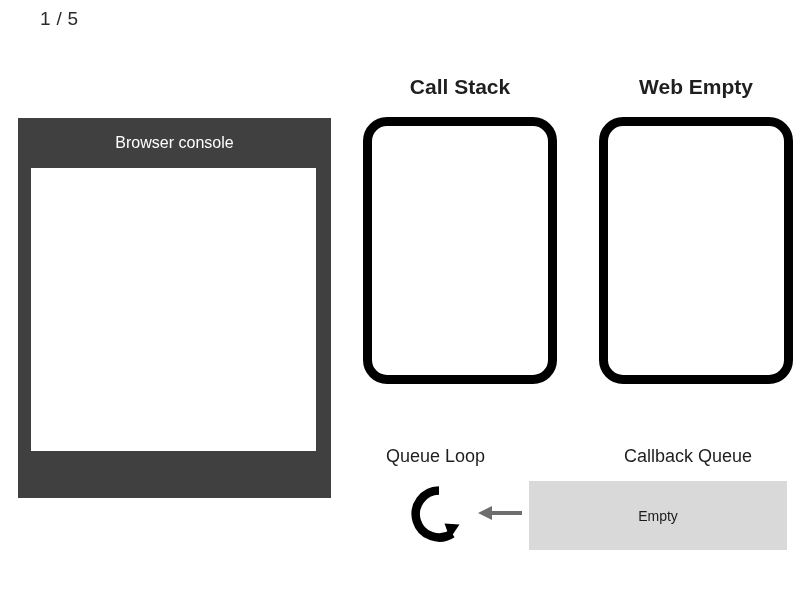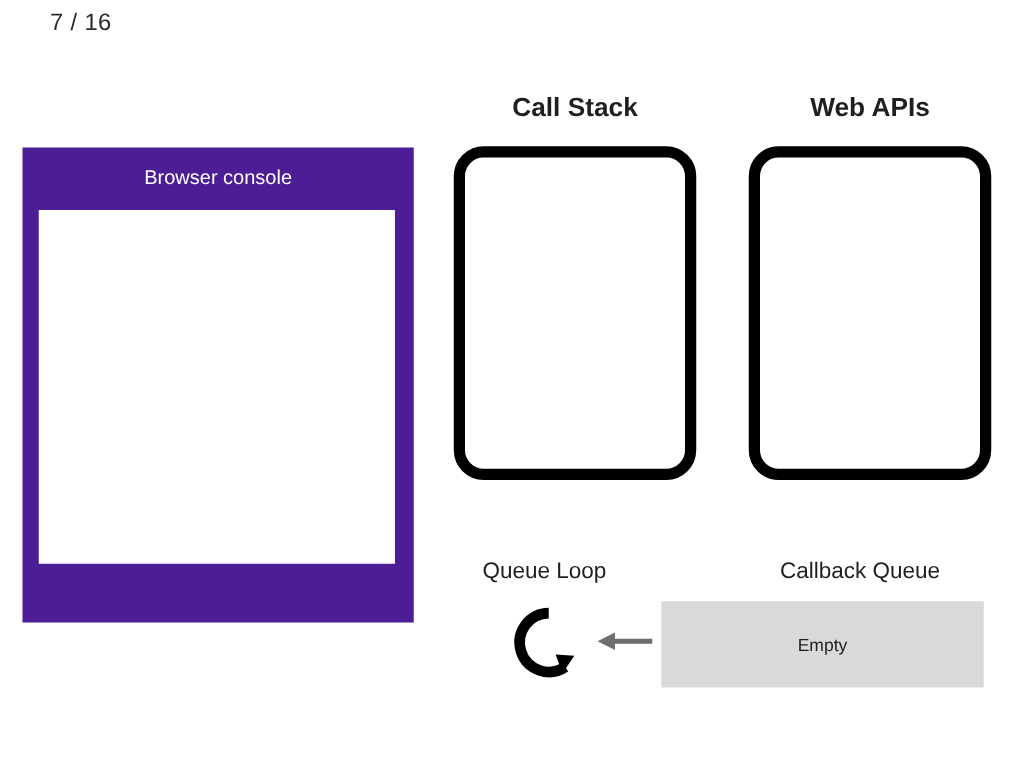--- a/index.html
+++ b/index.html
@@ -30,21 +30,21 @@
     white-space: nowrap;
   }
 
   
   .console-frame {
     position: absolute;
     left: 18px;
     top: 118px;
     width: 313px;
     height: 380px;
-    background: #4c1d95;
+    background: #404040;
     box-sizing: border-box;
   }
   .console-title {
     position: absolute;
     left: 0;
     top: 0;
     width: 100%;
     height: 50px;
     line-height: 50px;
     text-align: center;
@@ -154,35 +154,35 @@
     font-size: 14px;
     color: #1d1d1d;
     white-space: nowrap;
   }
 </style>
 </head>
 <body>
 
 <div id="canvas">
 
-  <div class="slide-counter">7 / 16</div>
+  <div class="slide-counter">1 / 5</div>
 
   <div class="console-frame">
     <div class="console-title">Browser console</div>
     <div class="console-screen">
       <div class="console-log-list"></div>
     </div>
   </div>
 
   <div class="stack-label" id="callstack-label">Call Stack</div>
   <div class="stack-box" id="callstack-box">
     <div class="stack-items"></div>
   </div>
 
-  <div class="stack-label" id="webapis-label">Web APIs</div>
+  <div class="stack-label" id="webapis-label">Web Empty</div>
   <div class="stack-box" id="webapis-box">
     <div class="stack-items"></div>
   </div>
 
   <div id="eventloop-label">Queue Loop</div>
   <div id="eventloop-icon">
     <svg viewBox="0 0 62 62" width="62" height="62" aria-hidden="true">
       <path d="M31 7.5
                A23.5 23.5 0 1 0 44.2 50.6" fill="none" stroke="#000000" stroke-width="8.5" stroke-linecap="butt"></path>
       <polygon points="36.5,40.5 51.5,41.5 42.0,55.5" fill="#000000"></polygon>

